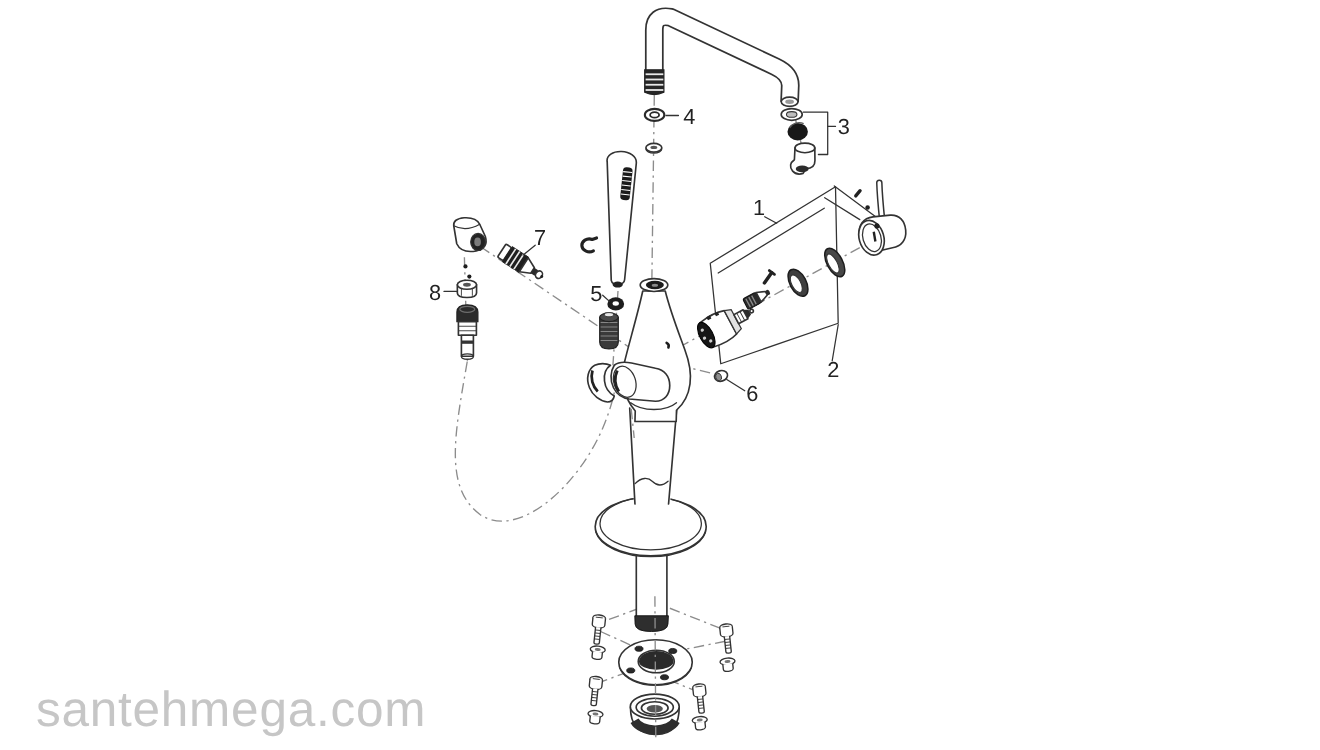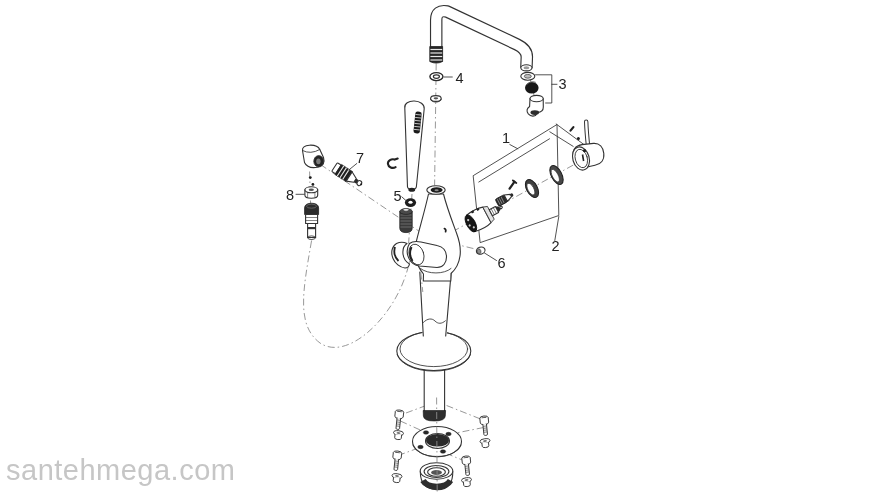--- a/index.html
+++ b/index.html
@@ -3,21 +3,21 @@
 <meta charset="utf-8">
 <style>
   :root{
     --line:#333333; --dark:#1f1f1f; --centerline:#8c8c8c;
     --watermark:#c6c6c6; --background:#ffffff; --callout-text:#222222;
   }
   html,body{margin:0;padding:0;background:#fff;}
   .stage{position:relative;width:880px;height:500px;background:var(--background);overflow:hidden;
          font-family:"Liberation Sans",sans-serif;}
   .stage svg{position:absolute;left:0;top:0;}
-  .wm{position:absolute;left:6px;top:456px;font-size:29px;letter-spacing:.5px;
+  .wm{position:absolute;left:24px;top:456px;font-size:33px;letter-spacing:.5px;
       color:var(--watermark);line-height:1;user-select:none;}
   
   .ln{fill:none;stroke:var(--line);stroke-width:1.1;stroke-linecap:round;stroke-linejoin:round}
   .wf{fill:#fff;stroke:var(--line);stroke-width:1.1;stroke-linejoin:round}
   .df{fill:var(--dark);stroke:none}
   .thin{fill:none;stroke:var(--line);stroke-width:.85;stroke-linecap:round;stroke-linejoin:round}
   .cl{fill:none;stroke:var(--centerline);stroke-width:.9;stroke-dasharray:7 3 1.5 3}
   .tubeO{fill:none;stroke:var(--line);stroke-width:12.5;stroke-linejoin:round}
   .tubeI{fill:none;stroke:#fff;stroke-width:10.2;stroke-linejoin:round}
   .callout{font:14.5px "Liberation Sans",sans-serif;fill:var(--callout-text)}

